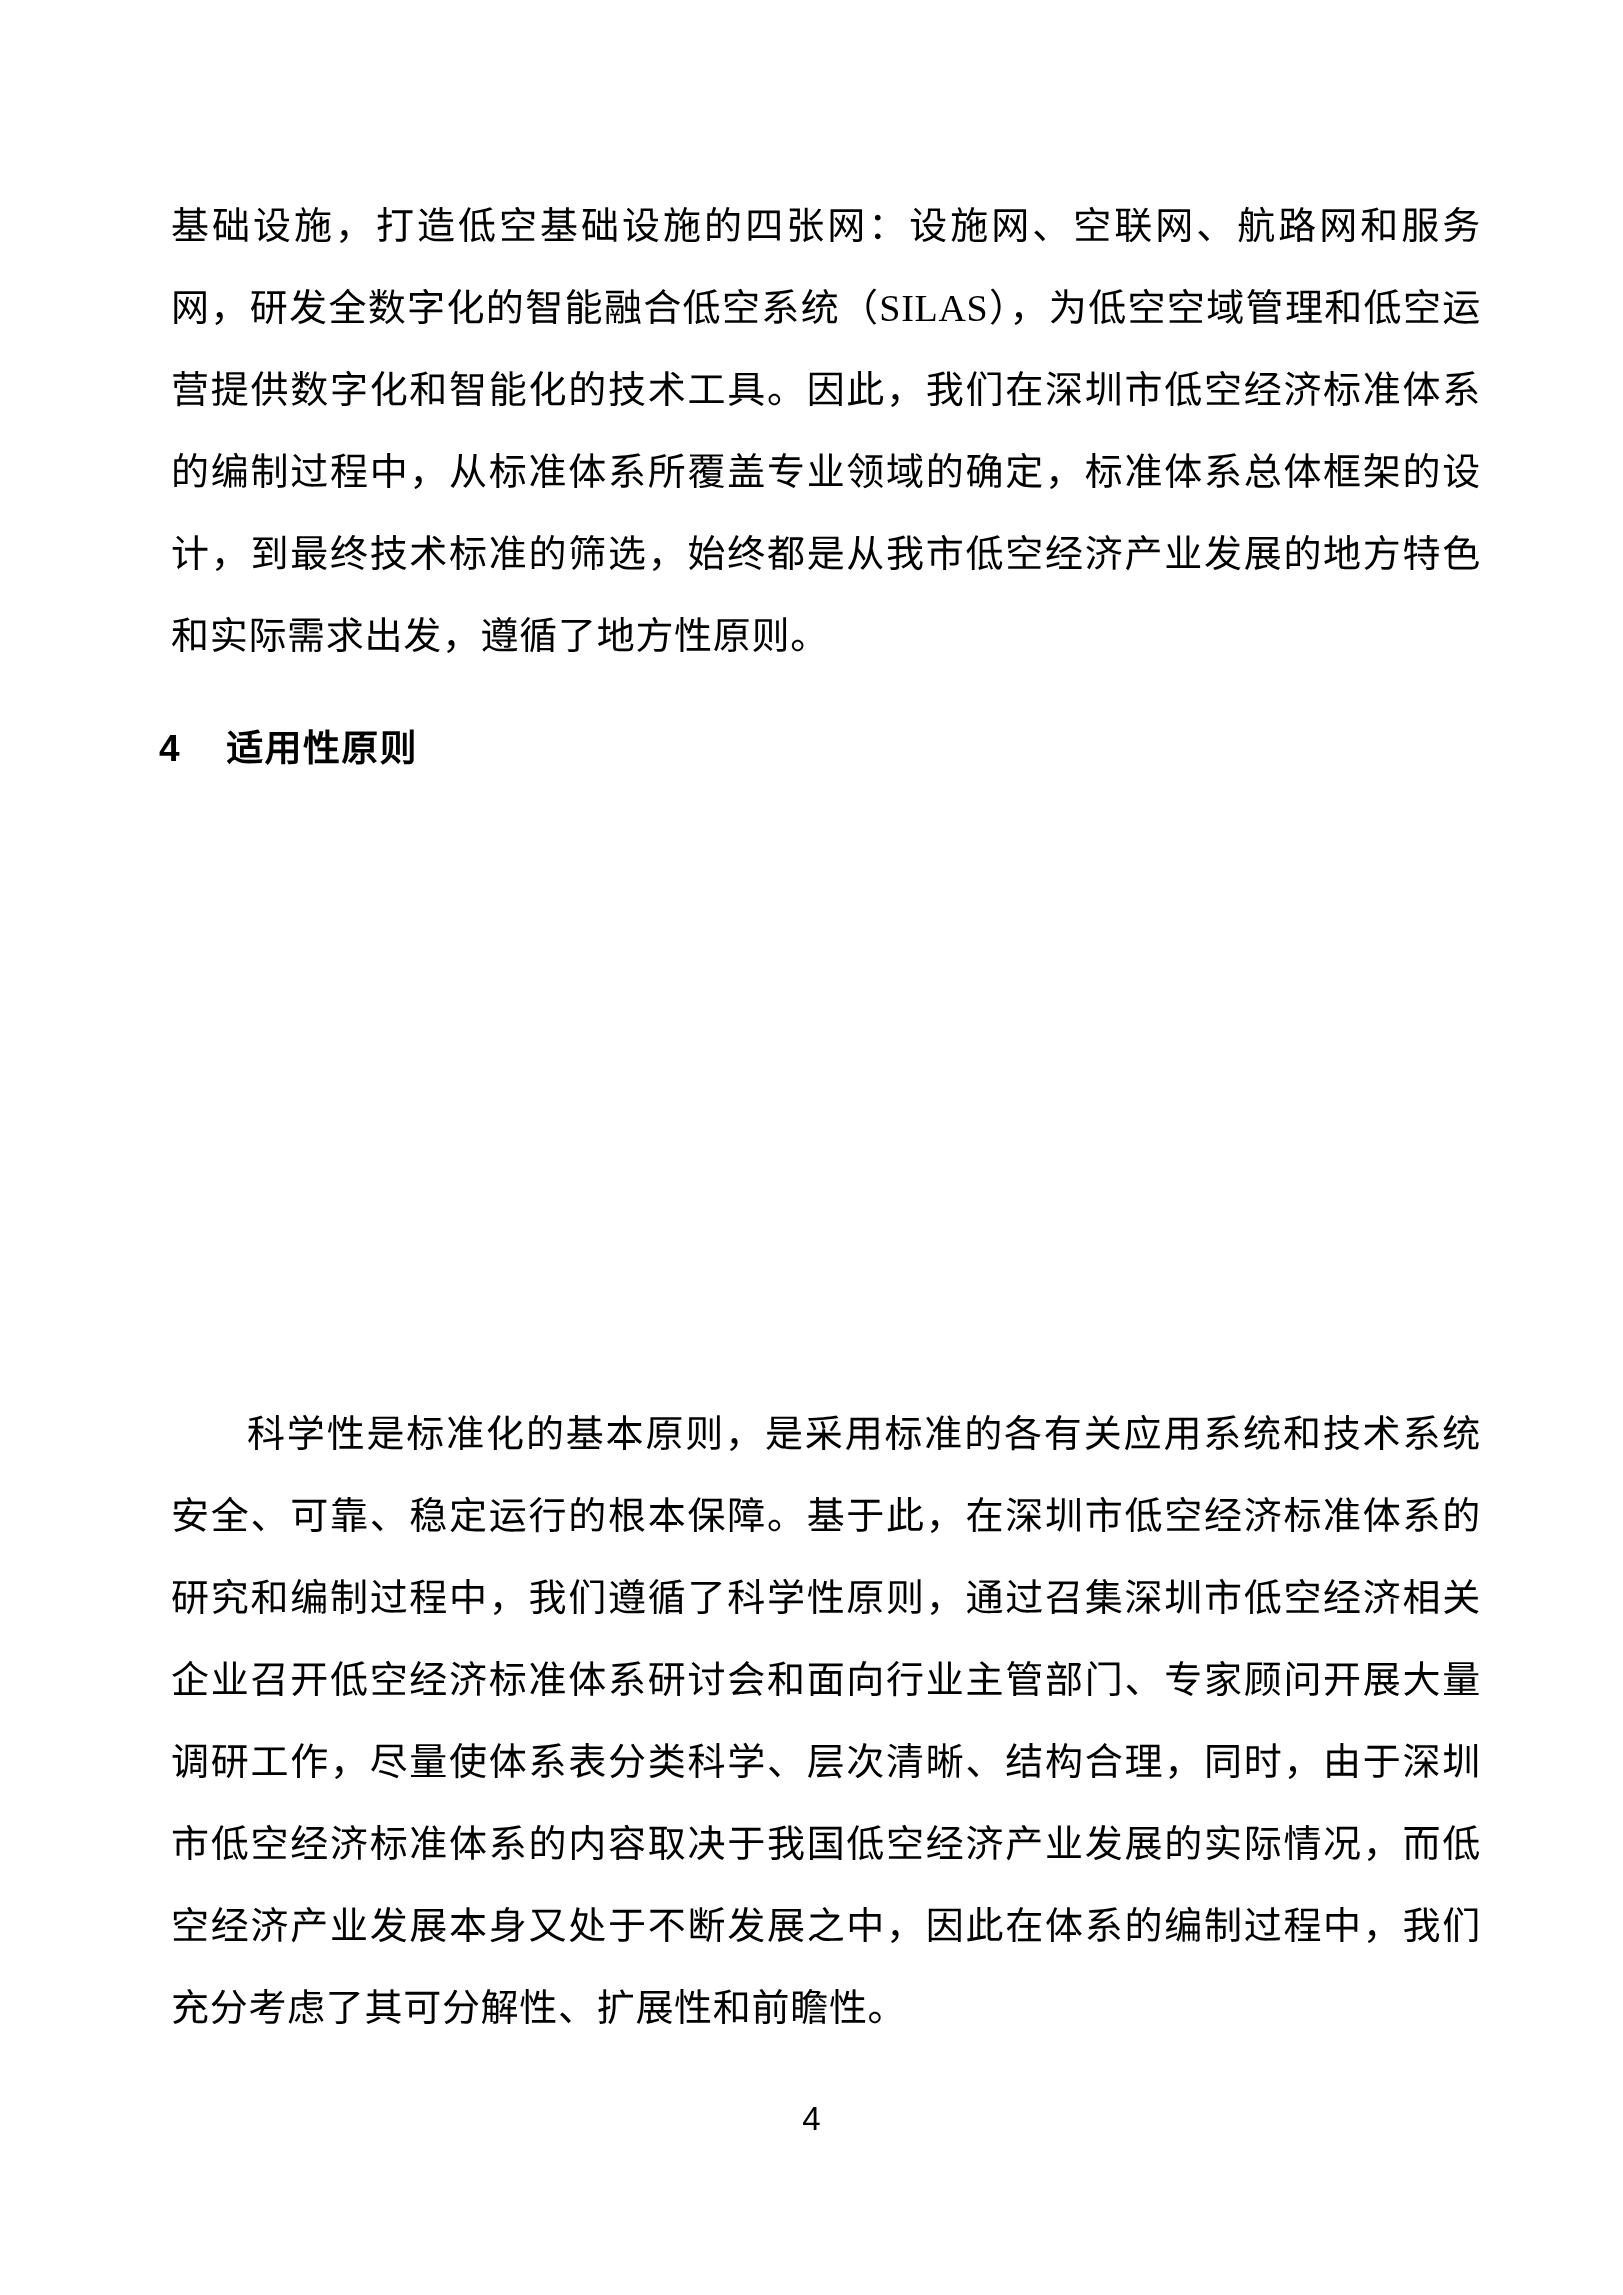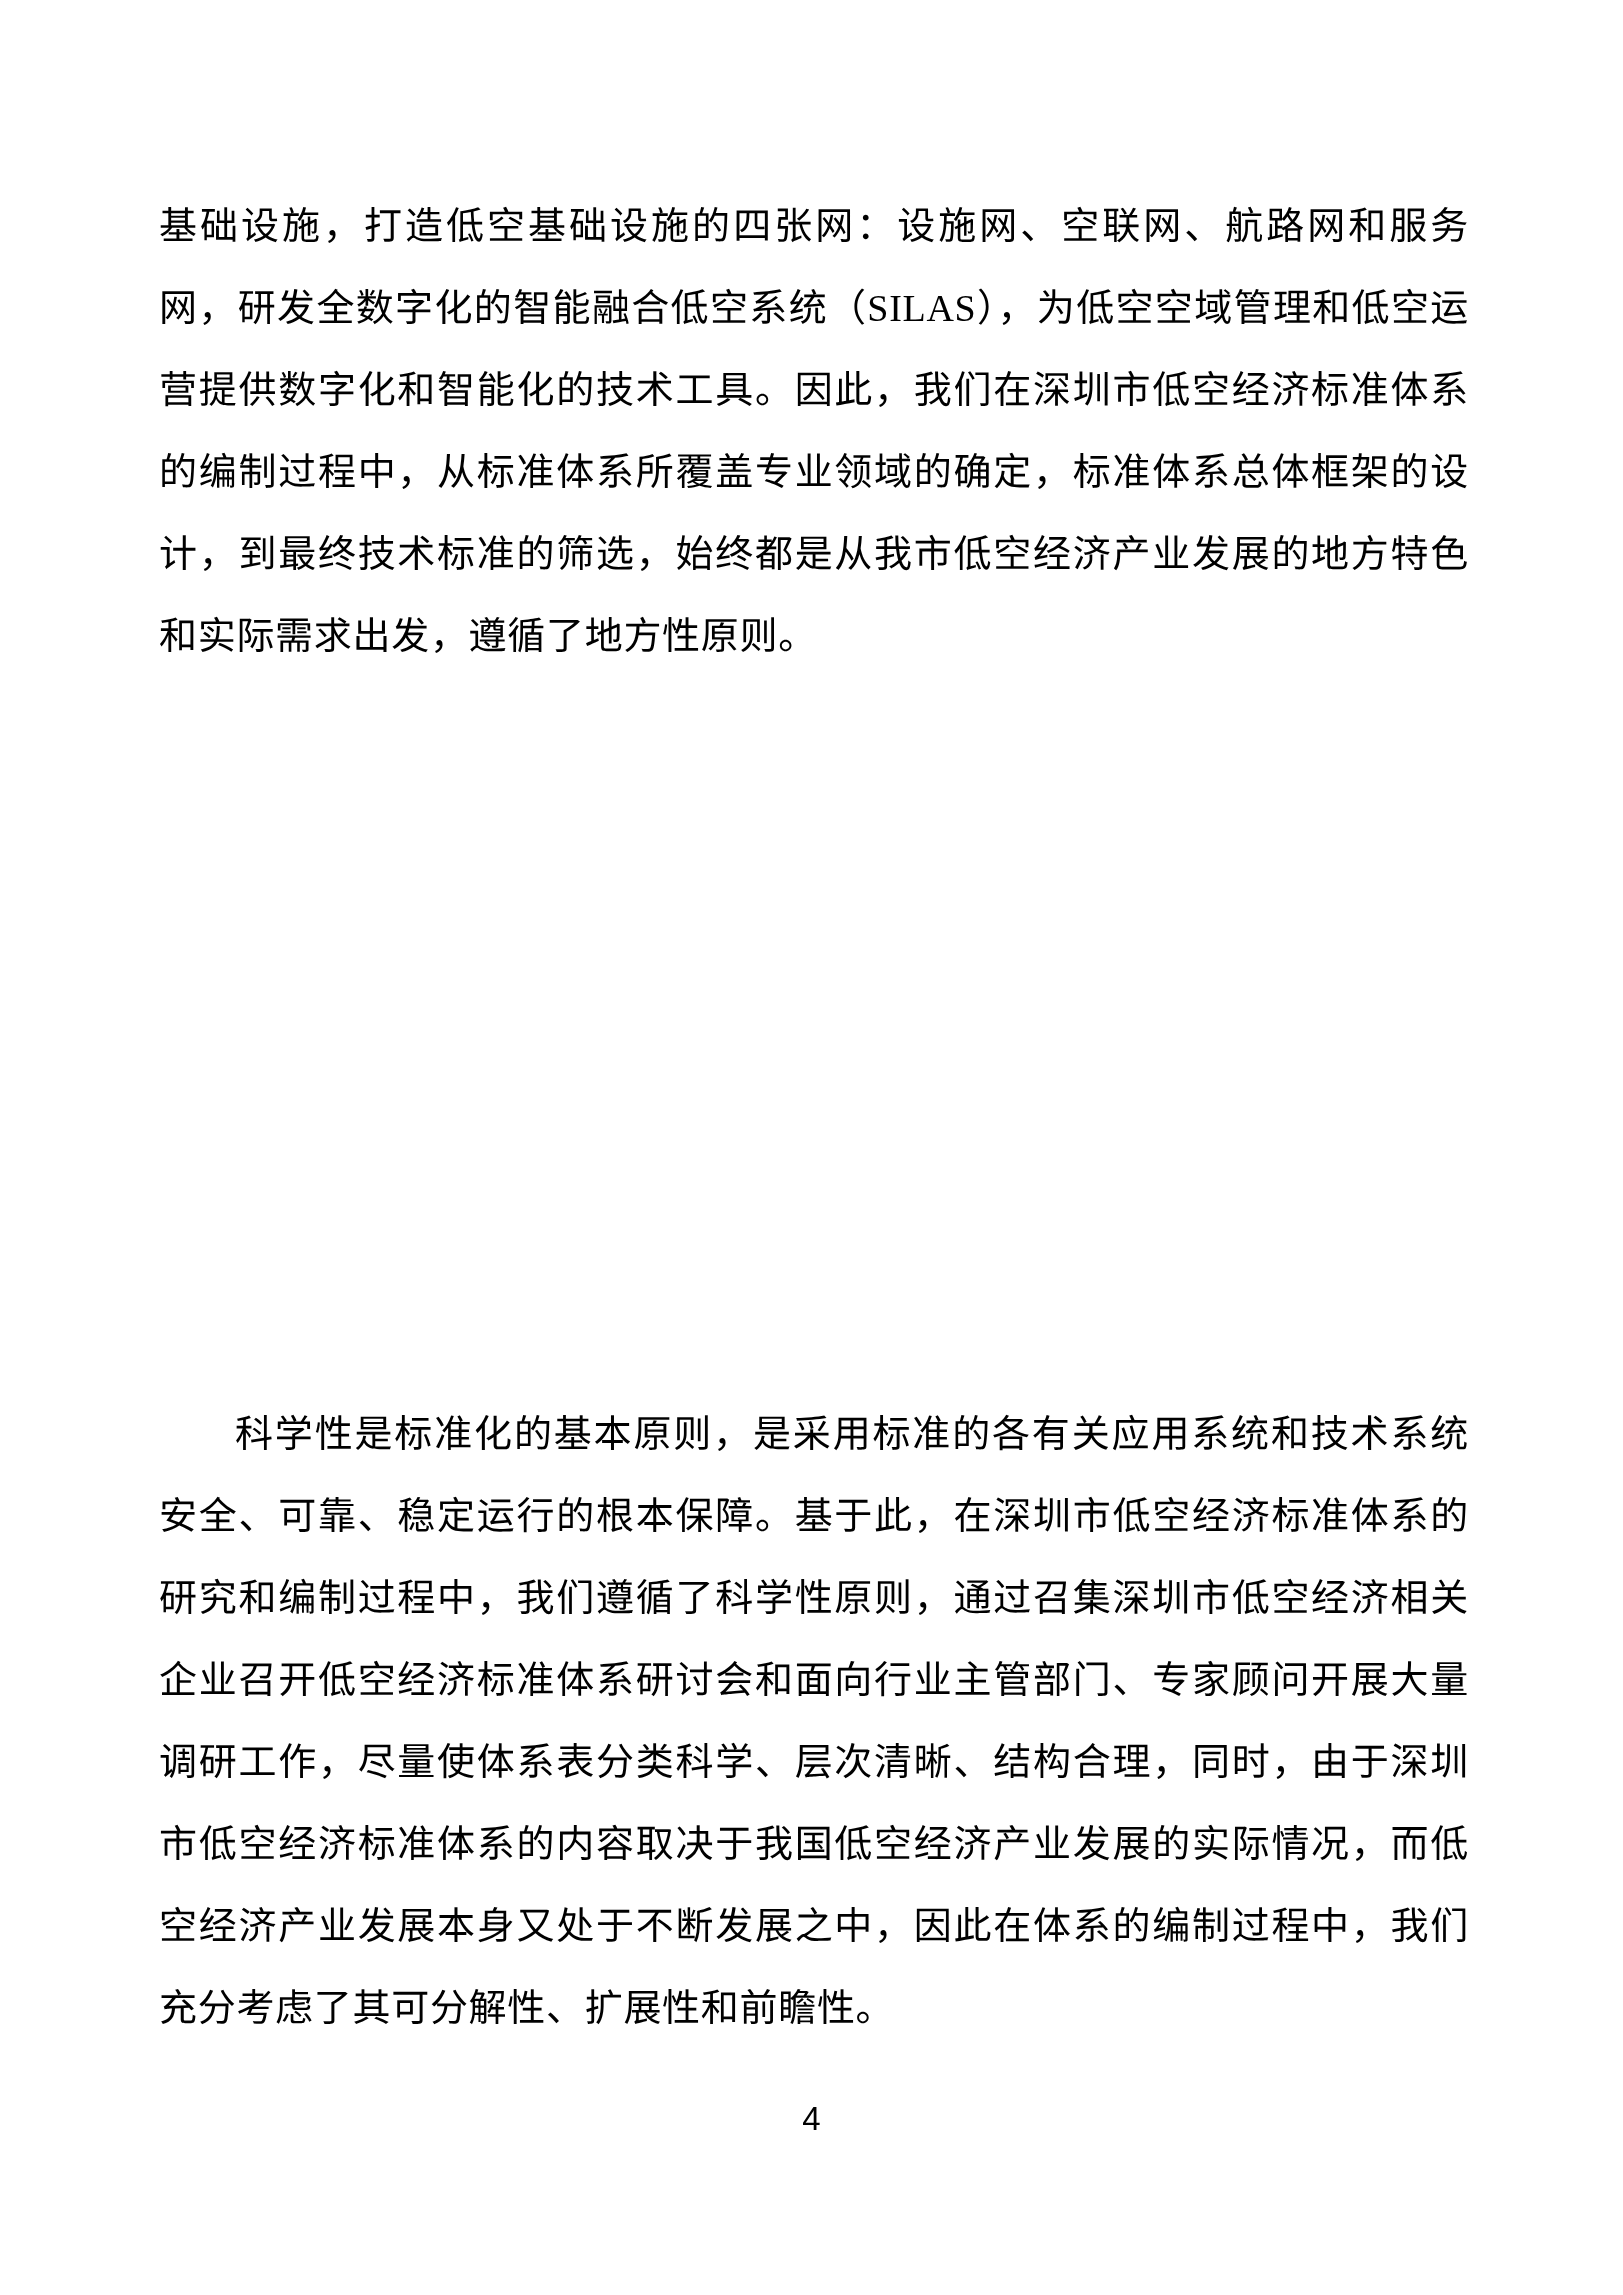--- a/index.html
+++ b/index.html
@@ -13,21 +13,21 @@
     width: 1623px;
     height: 2295px;
     margin: 0 auto;
     background: #ffffff;
     color: #000000;
     font-family: "Liberation Serif", "DejaVu Serif", serif;
     overflow: hidden;
   }
   .body-text {
     position: absolute;
-    left: 159px;
+    left: 171px;
     width: 1310px;
     margin: 0;
     font-size: 38px;
     line-height: 82px;
     text-align: justify;
     text-align-last: left;
     text-justify: inter-character;
     letter-spacing: 0.7px;
     word-break: break-all;
   }
@@ -70,20 +70,24 @@
     line-height: 55px;
   }
 </style>
 </head>
 <body>
 
 <div class="page">
 
   <p class="body-text para-continuation">基础设施，打造低空基础设施的四张网：设施网、空联网、航路网和服务网，研发全数字化的智能融合低空系统（SILAS），为低空空域管理和低空运营提供数字化和智能化的技术工具。因此，我们在深圳市低空经济标准体系的编制过程中，从标准体系所覆盖专业领域的确定，标准体系总体框架的设计，到最终技术标准的筛选，始终都是从我市低空经济产业发展的地方特色和实际需求出发，遵循了地方性原则。</p>
 
+  <h2 class="section-heading heading-4">
+    <span class="num">4</span>
+    <span class="title">适用性原则</span>
+  </h2>
 
 
 
   <p class="body-text indented para-section-5">科学性是标准化的基本原则，是采用标准的各有关应用系统和技术系统安全、可靠、稳定运行的根本保障。基于此，在深圳市低空经济标准体系的研究和编制过程中，我们遵循了科学性原则，通过召集深圳市低空经济相关企业召开低空经济标准体系研讨会和面向行业主管部门、专家顾问开展大量调研工作，尽量使体系表分类科学、层次清晰、结构合理，同时，由于深圳市低空经济标准体系的内容取决于我国低空经济产业发展的实际情况，而低空经济产业发展本身又处于不断发展之中，因此在体系的编制过程中，我们充分考虑了其可分解性、扩展性和前瞻性。</p>
 
   <div class="page-number">4</div>
 
 </div>
 
 

